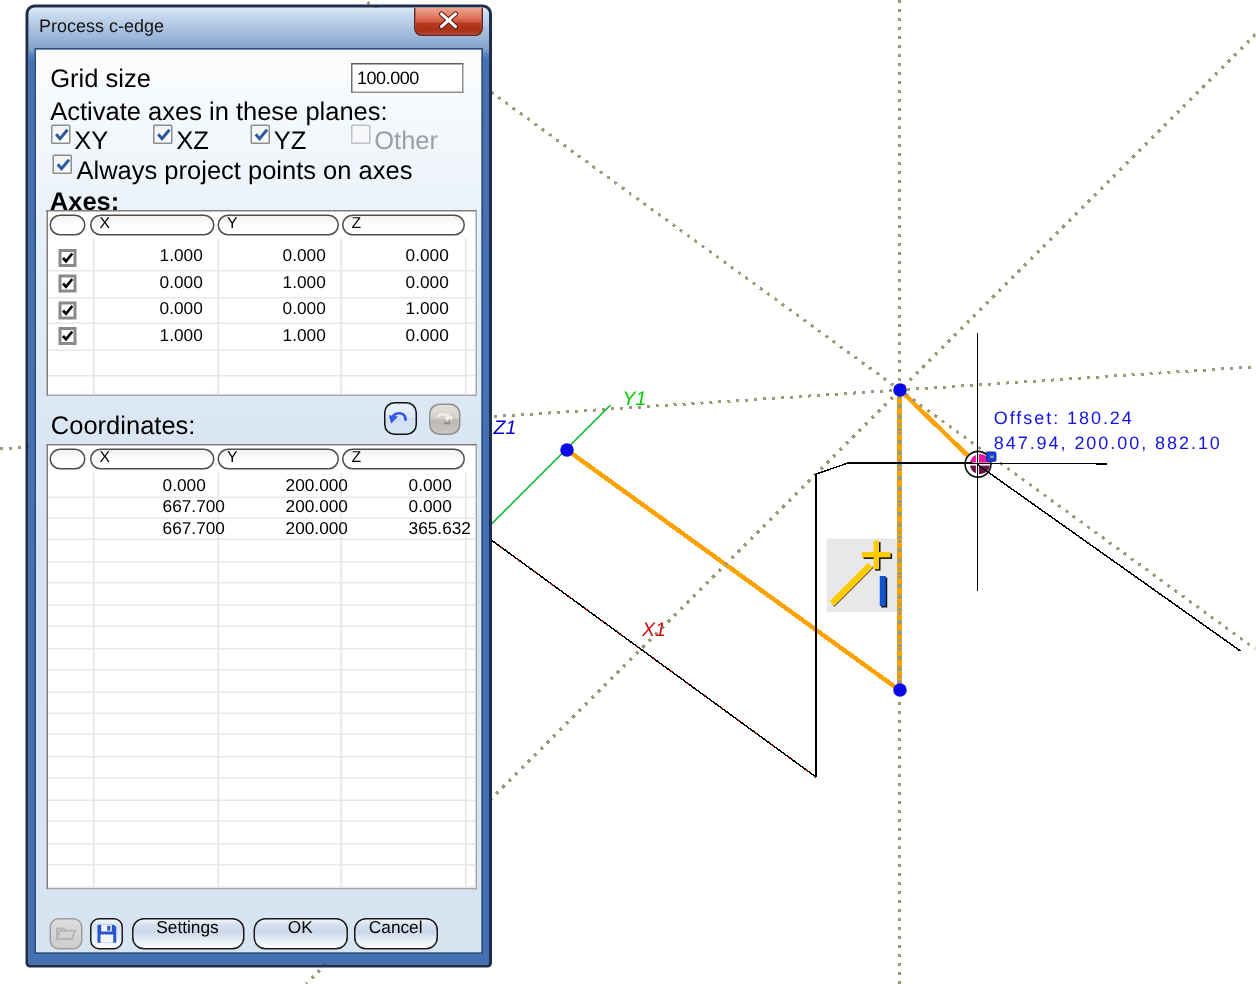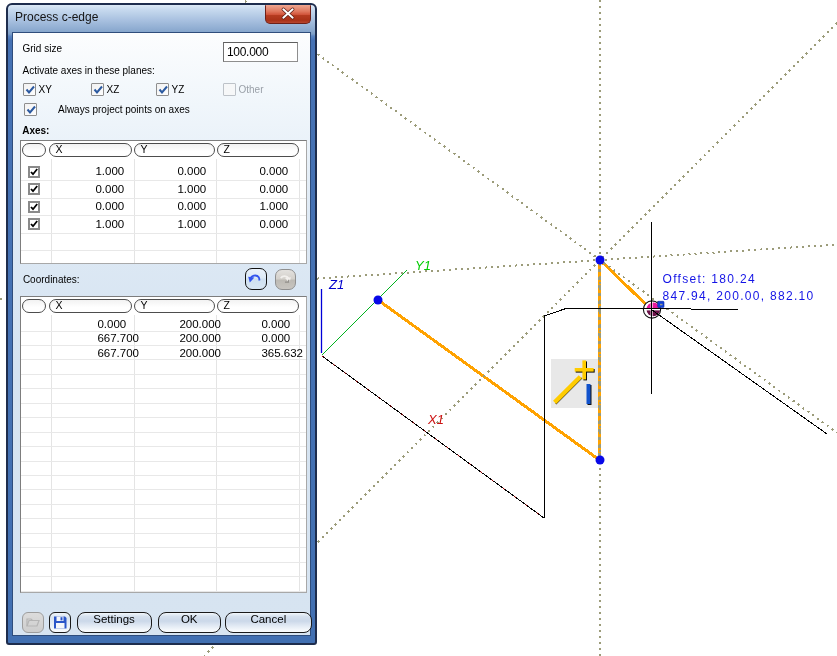--- a/index.html
+++ b/index.html
@@ -1,28 +1,28 @@
 <!DOCTYPE html>
 <html><head>
 <meta charset="utf-8">
 <style>
 html,body{margin:0;padding:0;}
 body{width:837px;height:656px;overflow:hidden;background:#fff;font-family:"Liberation Sans",sans-serif;position:relative;-webkit-font-smoothing:antialiased;}
 #cad{position:absolute;left:0;top:0;}
-.win{position:absolute;left:6px;top:3px;width:311px;height:642px;box-sizing:border-box;
+.win{position:absolute;left:17px;top:3px;width:311px;height:642px;box-sizing:border-box;
  border:2px solid #1e2d4d;border-radius:6px 6px 3px 3px;
  background:linear-gradient(180deg,#dce9f6 0px,#c6d9ee 5px,#a9c1e0 15px,#89a8ce 26px,#7e9fc6 29px,#5b85c2 31px,#4672b4 35px,#4270b2 100%);}
 .title{position:absolute;left:7px;top:4.5px;font-size:12px;color:#151515;}
 .closebtn{position:absolute;right:4px;top:0px;width:46px;height:19px;box-sizing:border-box;
  border:1px solid #6e2018;border-top:none;border-radius:1px 1px 5px 5px;
  background:linear-gradient(180deg,#efa790 0%,#e0785f 35%,#d05138 55%,#b53b20 58%,#a93118 85%,#b8452f 100%);}
 .panel{position:absolute;left:4px;top:27px;width:299px;height:604px;box-sizing:border-box;
  border:1px solid #2f4d7c;
  background:linear-gradient(180deg,#fcfdfe 0%,#f0f6fb 12%,#dfeaf5 30%,#d5e3f1 55%,#d7e4f1 100%);}
-.lbl{position:absolute;font-size:10px;color:#000;white-space:nowrap;}
+.lbl{position:absolute;font-size:17px;color:#000;white-space:nowrap;}
 .inputbox{position:absolute;left:210px;top:9px;width:74.5px;height:19.5px;box-sizing:border-box;background:#fff;
  border:1px solid #8e8e8e;border-top-color:#5f5f5f;border-left-color:#6f6f6f;font-size:12px;letter-spacing:-0.3px;padding:1.5px 0 0 3px;}
 .cb7{position:absolute;width:13px;height:13px;box-sizing:border-box;border:1px solid #8e8e8e;
  background:linear-gradient(135deg,#f2f2f2,#fdfdfd);border-radius:1px;}
 .cb7 svg{position:absolute;left:0px;top:-1px;}
 .cb7.dis{border-color:#bdc2c8;background:#f6f7f8;}
 .tbl{position:absolute;box-sizing:border-box;background:#fff;
  border:1px solid #7d7d7d;border-right-color:#a8a8a8;border-bottom-color:#a8a8a8;}
 .hdrbtn{position:absolute;box-sizing:border-box;height:14px;top:2px;
  border:1px solid #4d4d4d;border-radius:7px;background:linear-gradient(180deg,#f2f2f2,#ffffff 60%);}
@@ -146,21 +146,21 @@
       </div>
   <div class="lbl" style="left:158.5px;top:50.5px;">YZ</div>
   <div class="cb7 dis" style="left:209.8px;top:50px;"></div>
   <div class="lbl" style="left:225.5px;top:50.5px;color:#9aa0a8;">Other</div>
 
   <div class="cb7" style="left:11px;top:70px;">
         <svg width="13" height="13">
           <path d="M2.5 6.5 L5 9.5 L10 3.5" stroke="#2c5aa0" stroke-width="2" fill="none"></path>
         </svg>
       </div>
-  <div class="lbl" style="left:27px;top:71px;margin-left:18px;">Always project points on axes</div>
+  <div class="lbl" style="left:27px;top:71px;">Always project points on axes</div>
 
   <div class="lbl" style="left:9.2px;top:91.5px;font-weight:bold;">Axes:</div>
 
   <div class="tbl" style="left:7.4px;top:106.8px;width:286.5px;height:124px;">
    <div class="hdrbtn" style="left:0.7px;width:24px;"></div>
    <div class="hdrbtn" style="left:27.5px;width:83.5px;"></div>
         <div class="hdrtxt" style="left:34px;">X</div>
    <div class="hdrbtn" style="left:113px;width:81px;"></div>
         <div class="hdrtxt" style="left:119px;">Y</div>
    <div class="hdrbtn" style="left:196px;width:82px;"></div>
@@ -274,15 +274,15 @@
   <div class="ibtn" style="left:36.3px;top:578.9px;">
    <svg width="20" height="19" viewBox="0 0 20 19">
           <path d="M4 3.5 H15 L16.5 5 V15.5 H4 Z" fill="#2a55c8"></path>
           <rect x="6.5" y="3.5" width="7" height="4.5" fill="#f4f6fa"></rect>
           <rect x="10.5" y="4.2" width="2" height="3.2" fill="#2a55c8"></rect>
           <rect x="6" y="10" width="8.5" height="5.5" fill="#f4f6fa"></rect>
         </svg>
   </div>
   <div class="btn" style="left:63.5px;top:578.9px;width:75px;">Settings</div>
   <div class="btn" style="left:144.7px;top:578.9px;width:63px;">OK</div>
-  <div class="btn" style="left:211.8px;top:578.9px;width:87px;">Cancel</div>
+  <div class="btn" style="left:211.8px;top:578.9px;width:56px;">Cancel</div>
  </div>
 </div>
 
 </body></html>

